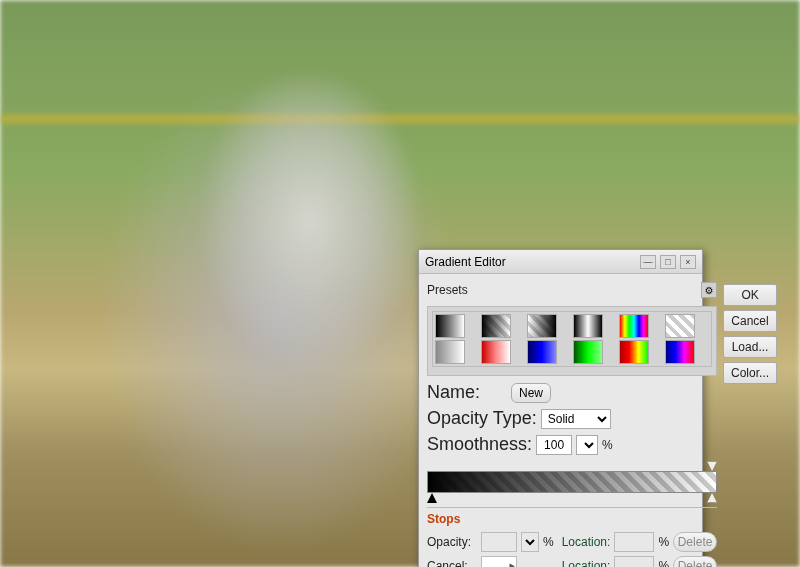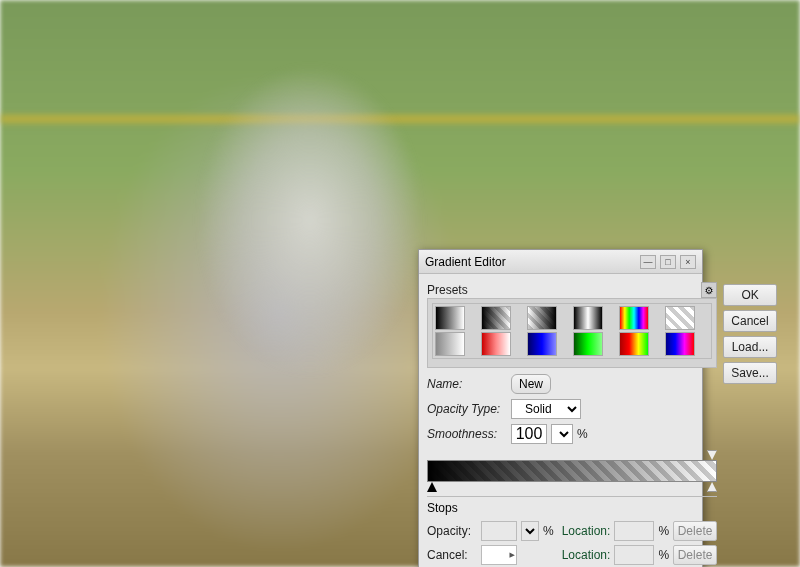--- a/index.html
+++ b/index.html
@@ -114,21 +114,21 @@
       text-align: center;
       line-height: 20px;
       color: #222;
     }
 
     
     .presets-header {
       display: flex;
       align-items: center;
       justify-content: space-between;
-      margin-bottom: 0;
+      margin-bottom: 8px;
     }
     .presets-label {
       font-size: 12px;
       color: #222;
     }
     .gear-icon {
       width: 16px;
       height: 16px;
       background: #d0d0d0;
       border: 1px solid #aaa;
@@ -178,25 +178,24 @@
     }
 
     
     .field-row {
       display: flex;
       align-items: center;
       margin-bottom: 5px;
       gap: 4px;
     }
     .field-label {
-      font-size: 12px;
+      font-size: 18px;
       color: #222;
       white-space: nowrap;
       min-width: 80px;
-      font-style: italic;
     }
     .field-input {
       flex: 1;
       height: 20px;
       border: 1px solid #aaa;
       background: #fff;
       padding: 0 4px;
       font-size: 12px;
     }
     .new-btn {
@@ -209,32 +208,32 @@
       font-size: 12px;
       white-space: nowrap;
     }
 
     
     .select-field {
       height: 20px;
       border: 1px solid #aaa;
       background: #fff;
       font-size: 12px;
-      padding: 0 9px;
+      padding: 0 2px;
       width: 70px;
     }
 
     
     .smoothness-input {
       width: 36px;
       height: 20px;
       border: 1px solid #aaa;
       background: #fff;
       padding: 0 2px;
-      font-size: 16px;
+      font-size: 12px;
       text-align: center;
     }
     .small-select {
       width: 22px;
       height: 20px;
       border: 1px solid #aaa;
       background: #fff;
       font-size: 10px;
       padding: 0;
     }
@@ -287,22 +286,22 @@
     }
 
     
     .stops-section {
       border-top: 1px solid #bbb;
       padding-top: 4px;
       margin-top: 4px;
     }
     .stops-title {
       font-size: 12px;
-      font-weight: normal;
-      color: #000000;
+      font-weight: bold;
+      color: #c2410c;
       margin-bottom: 6px;
     }
     .stops-row {
       display: flex;
       align-items: center;
       margin-bottom: 4px;
       gap: 4px;
     }
     .stops-label {
       font-size: 12px;
@@ -334,21 +333,21 @@
     }
     .location-label {
       font-size: 12px;
       color: #14532d;
     }
     .delete-btn {
       width: 44px;
       height: 20px;
       background: linear-gradient(180deg, #f5f5f5 0%, #e0e0e0 100%);
       border: 1px solid #bbb;
-      border-radius: 2px;
+      border-radius: 10px;
       cursor: pointer;
       font-size: 12px;
       color: #888;
     }
     .color-swatch {
       width: 36px;
       height: 20px;
       border: 1px solid #bbb;
       background: #fff;
       cursor: pointer;
@@ -476,17 +475,17 @@
             <span class="percent-label">%</span>
             <button class="delete-btn">Delete</button>
           </div>
         </div>
       </div>
 
       <div class="dialog-buttons">
         <button class="dlg-btn">OK</button>
         <button class="dlg-btn">Cancel</button>
         <button class="dlg-btn">Load...</button>
-        <button class="dlg-btn">Save...</button>
+        <button class="dlg-btn">Color...</button>
       </div>
     </div>
   </div>
 </div>
 
 </body></html>

